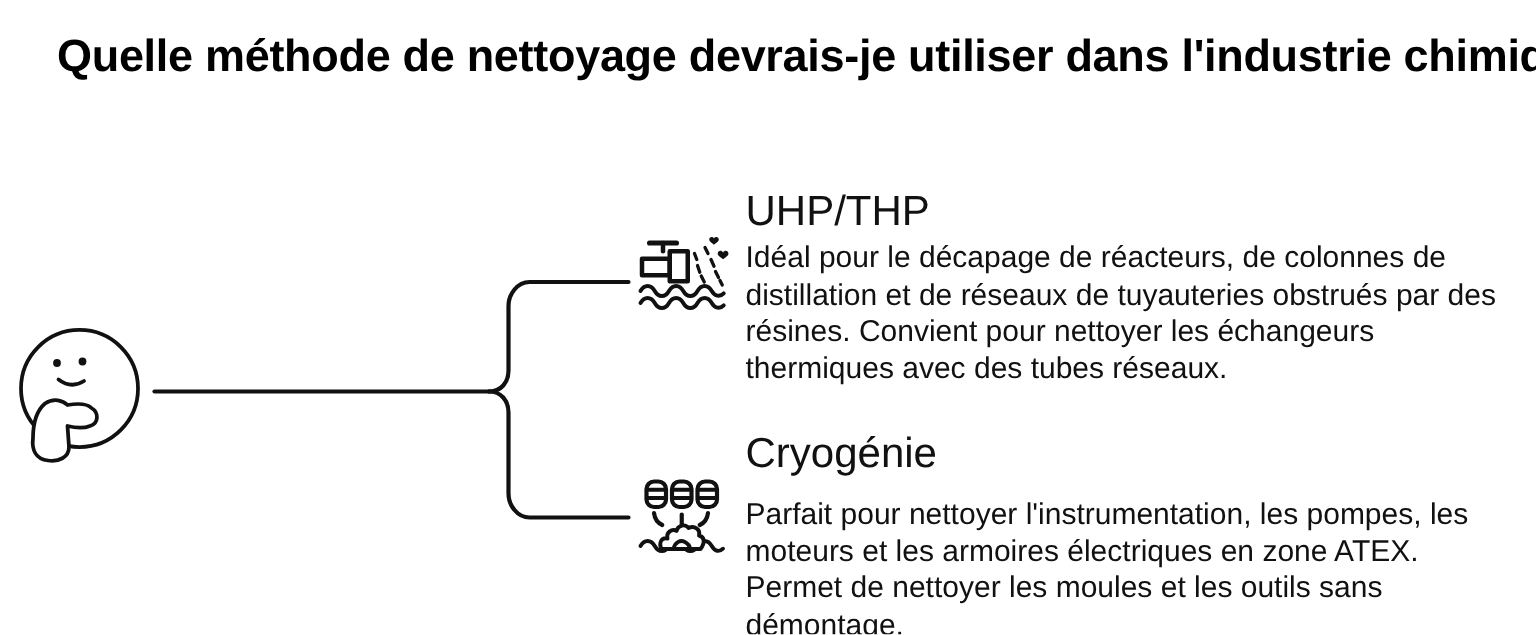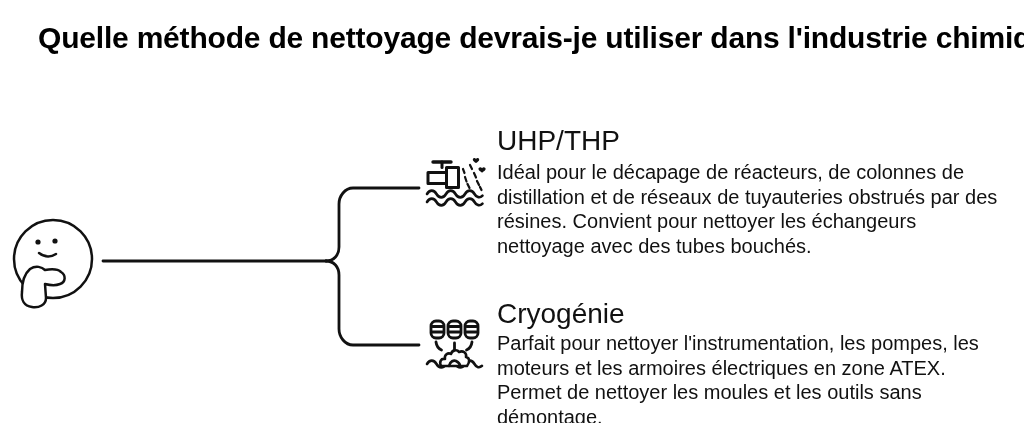--- a/index.html
+++ b/index.html
@@ -20,21 +20,21 @@
   .connector-svg{position:absolute;left:95px;top:178px;}
   .branch-icon-svg{position:absolute;}
   .uhp-icon{left:424px;top:153px;}
   .cryo-icon{left:424px;top:317px;}
   .branch-heading{
     position:absolute;left:497px;margin:0;
     font-size:28px;line-height:34px;font-weight:400;color:#111111;
     white-space:nowrap;
   }
   .uhp-heading{top:113px;margin-top:11px;}
-  .cryo-heading{top:285px;margin-top:12px;}
+  .cryo-heading{top:285px;}
   .branch-desc{
     position:absolute;left:497px;margin:0;width:509px;
     font-size:20px;line-height:24.5px;font-weight:400;color:#111111;
   }
   .uhp-desc{top:160px;}
   .cryo-desc{top:331px;}
   svg{display:block;}
 </style>
 </head>
 <body>
@@ -89,21 +89,21 @@
           <path d="M 52,6 c -0.8,-1.6 -3.2,-1.2 -3.2,0.7 c 0,1.4 2,2.4 3.2,3.4 c 1.2,-1 3.2,-2 3.2,-3.4 c 0,-1.9 -2.4,-2.3 -3.2,-0.7 Z"></path>
           <path d="M 58,15 c -1,-2 -4,-1.5 -4,0.9 c 0,1.7 2.5,2.9 4,4.1 c 1.5,-1.2 4,-2.4 4,-4.1 c 0,-2.4 -3,-2.9 -4,-0.9 Z" transform="scale(0.9) translate(6.5,2)"></path>
         </g>
         <g stroke-width="2.6">
           <path d="M 3,41 c 2.5,-4.5 7,-4.5 9.5,0 c 2.5,4.5 7,4.5 9.5,0 c 2.5,-4.5 7,-4.5 9.5,0 c 2.5,4.5 7,4.5 9.5,0 c 2.5,-4.5 7,-4.5 9.5,0 c 2,3.6 5.5,4.2 8,1.6"></path>
           <path d="M 3,49 c 2.5,-4.5 7,-4.5 9.5,0 c 2.5,4.5 7,4.5 9.5,0 c 2.5,-4.5 7,-4.5 9.5,0 c 2.5,4.5 7,4.5 9.5,0 c 2.5,-4.5 7,-4.5 9.5,0 c 2,3.6 5.5,4.2 8,1.6"></path>
         </g>
       </g>
     </svg>
     <h2 class="branch-heading uhp-heading">UHP/THP</h2>
-    <p class="branch-desc uhp-desc">Idéal pour le décapage de réacteurs, de colonnes de distillation et de réseaux de tuyauteries obstrués par des résines. Convient pour nettoyer les échangeurs nettoyage avec des tubes bouchés.</p>
+    <p class="branch-desc uhp-desc">Idéal pour le décapage de réacteurs, de colonnes de distillation et de réseaux de tuyauteries obstrués par des résines. Convient pour nettoyer les échangeurs thermiques avec des tubes réseaux.</p>
   </section>
 
   <section>
     <svg class="branch-icon-svg cryo-icon" width="62" height="60" viewBox="0 0 62 60">
       <g fill="none" stroke="#111111" stroke-linecap="round" stroke-linejoin="round">
         <g stroke-width="2.8">
           <rect x="7" y="4" width="13" height="17" rx="5"></rect>
           <path d="M 8.5,9.5 H 18.5 M 8.5,15 H 18.5"></path>
           <rect x="24" y="4" width="13" height="17" rx="5"></rect>
           <path d="M 25.5,9.5 H 35.5 M 25.5,15 H 35.5"></path>

